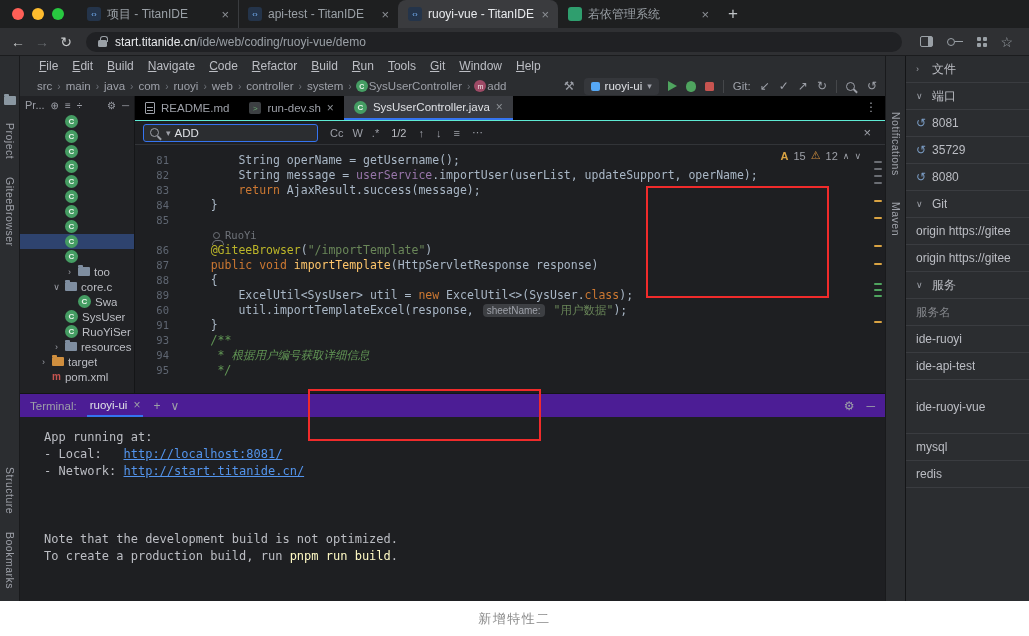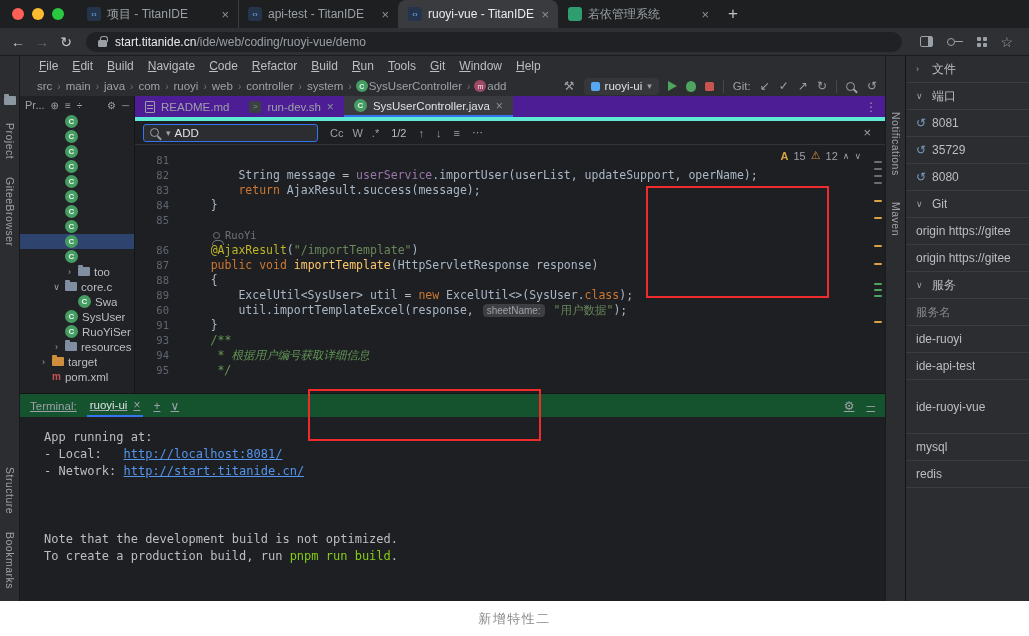--- a/index.html
+++ b/index.html
@@ -83,21 +83,21 @@
   .ico-sm{width:12px;height:12px;font-size:7px;}
   .ico-method{width:12px;height:12px;border-radius:50%;background:#9e4a66;color:#f5eaec;font-size:7px;display:flex;align-items:center;justify-content:center;flex:none;}
   .ico-folder{width:12px;height:9px;background:#7f8ea0;border-radius:1px;position:relative;flex:none;}
   .ico-folder::before{content:"";position:absolute;top:-2px;left:0;width:5px;height:2px;background:inherit;border-radius:1px 1px 0 0;}
   .ico-folder.ex{background:#cf8e3e;}
   .ico-maven{color:#c75450;font-weight:bold;font-size:10px;flex:none;}
   .ico-sh{width:12px;height:12px;background:#3d4043;color:#6aab73;font-size:8px;display:flex;align-items:center;justify-content:center;border-radius:2px;flex:none;}
   .ico-file{width:10px;height:12px;border:1px solid #9da0a8;border-radius:1px;background:repeating-linear-gradient(transparent 0 2px,#9da0a8 2px 3px) center/6px 7px no-repeat;flex:none;}
 
   .editor{flex:1;display:flex;flex-direction:column;min-width:0;background:#1e1f22;}
-  .etabs{height:25px;background:#4c1d95;border-bottom:4px solid #5eead4;display:flex;align-items:stretch;position:relative;flex:none;}
+  .etabs{height:25px;background:#000000;border-bottom:1px solid #5eead4;display:flex;align-items:stretch;position:relative;flex:none;}
   .etab{display:flex;align-items:center;gap:6px;padding:0 10px;font-size:11.5px;color:#9da0a8;}
   .etab.active{background:#393b40;color:#dfe1e5;border-bottom:2px solid #3574f0;}
   .etab-close{color:#8d9196;font-size:12px;}
   .kebab{margin-left:auto;color:#9da0a8;padding:4px 8px;font-size:12px;}
 
   .findbar{height:24px;background:#1e1f22;border-bottom:1px solid #323438;display:flex;align-items:center;gap:12px;padding:0 8px;flex:none;}
   .find-input{width:175px;height:18px;background:#2b2d30;border:1px solid #3574f0;border-radius:3px;display:flex;align-items:center;gap:4px;padding:0 6px;color:#dfe1e5;font-size:11.5px;}
   .find-toggles{display:flex;gap:9px;}
   .find-toggle{color:#9da0a8;font-size:11px;}
   .find-count{color:#bcbec4;font-size:11px;}
@@ -117,28 +117,28 @@
   .author-ico::after{content:"";position:absolute;left:-2.5px;top:7px;width:10px;height:4px;border:1px solid #6f737a;border-bottom:none;border-radius:5px 5px 0 0;}
   .stripe{width:14px;flex:none;position:relative;}
   .tick{position:absolute;right:3px;width:8px;height:2px;border-radius:1px;}
   .inspections{position:absolute;top:4px;right:24px;display:flex;gap:5px;align-items:center;font-family:"Liberation Sans",sans-serif;}
   .insp-a{color:#d9a343;font-size:11px;font-weight:bold;}
   .insp-w{color:#cf8e3e;font-size:11px;}
   .insp-count{color:#9da0a8;font-size:11px;}
   .insp-arrow{color:#9da0a8;font-size:9px;}
 
   .terminal{height:208px;display:flex;flex-direction:column;border-top:1px solid #141517;flex:none;}
-  .t-header{height:23px;background:#14532d;display:flex;align-items:center;gap:10px;padding:0 10px;font-size:11.5px;color:#9da0a8;flex:none;text-decoration:underline;}
+  .t-header{height:23px;background:#4c1d95;display:flex;align-items:center;gap:10px;padding:0 10px;font-size:11.5px;color:#9da0a8;flex:none;}
   .t-tab{display:flex;align-items:center;gap:6px;height:100%;color:#dfe1e5;border-bottom:2px solid #3574f0;padding:0 3px;}
   .t-ico{color:#9da0a8;font-size:12px;}
   .t-right{margin-left:auto;display:flex;gap:12px;align-items:center;}
   .t-content{flex:1;background:#1e1f22;padding:12px 0 0 24px;font-family:"DejaVu Sans Mono",monospace;font-size:12px;line-height:17px;color:#bcbec4;overflow:hidden;}
   .tline{white-space:pre;}
   .tlink{color:#5394ec;text-decoration:underline;}
-  .tcmd{color:#84cc16;}
+  .tcmd{color:#fef9c3;}
 
   .drawer{width:124px;background:#2b2d30;border-left:1px solid #141517;font-size:12px;color:#bcbec4;overflow:hidden;}
   .d-row{display:flex;align-items:center;height:27px;padding:0 10px;border-bottom:1px solid #3a3c40;gap:6px;white-space:nowrap;overflow:hidden;}
   .d-row.tall{height:54px;align-items:center;}
   .d-chev{color:#9da0a8;font-size:9px;width:10px;flex:none;}
   .d-label{overflow:hidden;}
   .d-sub{color:#85878c;font-size:11.5px;}
   .port-ico{color:#7a9cc4;font-size:12px;flex:none;}
 
   .caption-band{position:absolute;left:0;right:0;top:601px;height:35px;background:#ffffff;display:flex;align-items:center;justify-content:center;}
@@ -418,20 +418,21 @@
             <span class="find-ico">↓</span>
             <span class="find-ico">≡</span>
             <span class="find-ico">⋯</span>
             <span class="find-close">×</span>
           </div>
 
           <div class="codewrap">
             <div class="code-scroll">
                 <div class="cline">
                   <span class="gut">81</span>
+                  <span class="ctext"><span class="tk-d">        String operName = getUsername();</span></span>
                 </div>
                 <div class="cline">
                   <span class="gut">82</span>
                   <span class="ctext"><span class="tk-d">        String message = </span><span class="tk-f">userService</span><span class="tk-d">.importUser(userList, updateSupport, operName);</span></span>
                 </div>
                 <div class="cline">
                   <span class="gut">83</span>
                   <span class="ctext"><span class="tk-d">        </span><span class="tk-k">return</span><span class="tk-d"> AjaxResult.success(message);</span></span>
                 </div>
                 <div class="cline">
@@ -441,21 +442,21 @@
                 <div class="cline">
                   <span class="gut">85</span>
                   <span class="ctext"></span>
                 </div>
                 <div class="cline hintline">
                   <span class="gut"></span>
                   <span class="ctext"><span class="author-ico"></span><span>RuoYi</span></span>
                 </div>
                 <div class="cline">
                   <span class="gut">86</span>
-                  <span class="ctext"><span class="tk-a">    @AjaxResult</span><span class="tk-d">(</span><span class="tk-s">"/importTemplate"</span><span class="tk-d">)</span></span>
+                  <span class="ctext"><span class="tk-a">    @GiteeBrowser</span><span class="tk-d">(</span><span class="tk-s">"/importTemplate"</span><span class="tk-d">)</span></span>
                 </div>
                 <div class="cline">
                   <span class="gut">87</span>
                   <span class="ctext"><span class="tk-k">    public void </span><span class="tk-m">importTemplate</span><span class="tk-d">(HttpServletResponse response)</span></span>
                 </div>
                 <div class="cline">
                   <span class="gut">88</span>
                   <span class="ctext"><span class="tk-d">    {</span></span>
                 </div>
                 <div class="cline">

